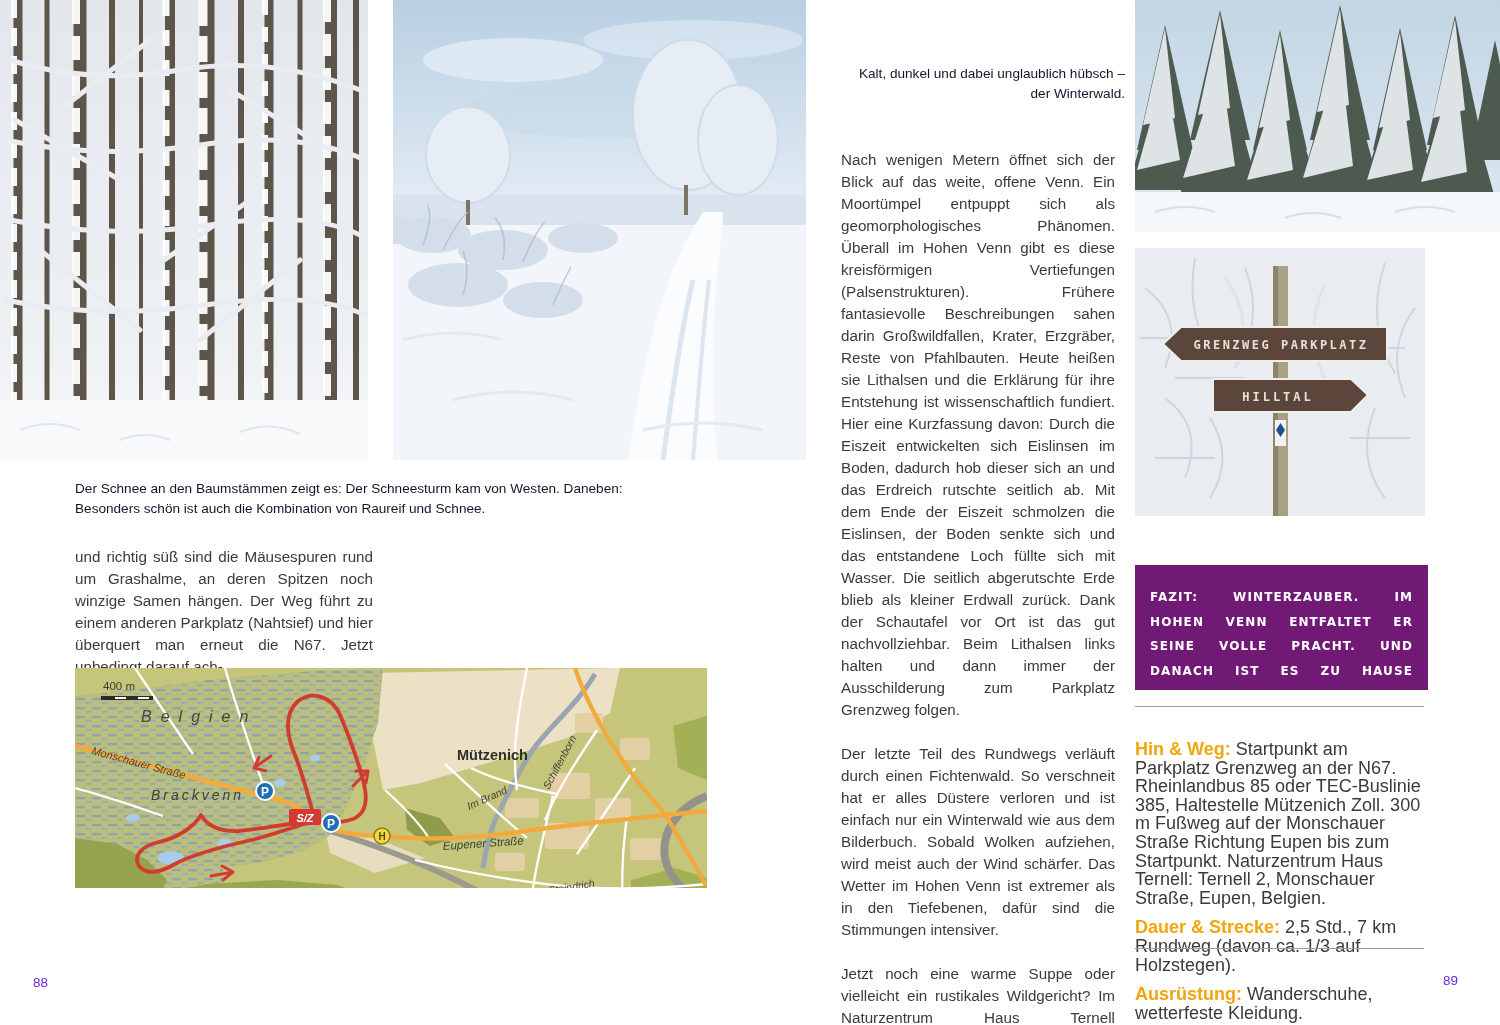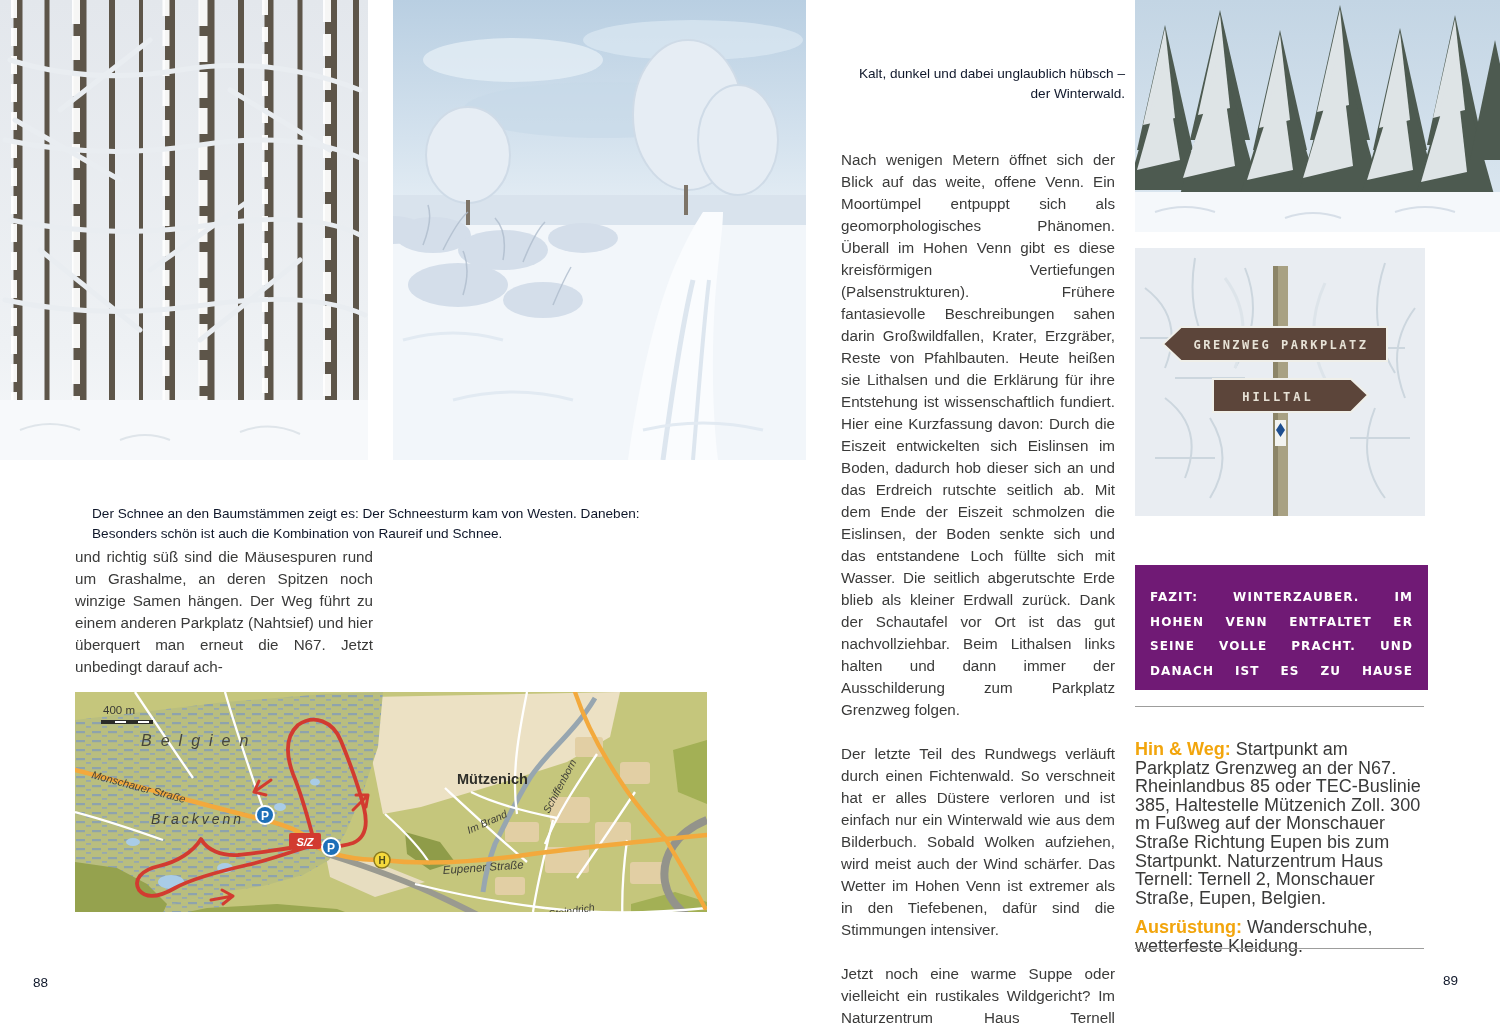--- a/index.html
+++ b/index.html
@@ -21,21 +21,21 @@
   .fazit-box{
     background:#701a75;color:#ffffff;box-sizing:border-box;
     font-family:"DejaVu Sans", sans-serif;font-weight:bold;
     font-size:12px;line-height:24.5px;letter-spacing:1.1px;
     padding:20px 15px 16px 15px;text-transform:uppercase;text-align:justify;
   }
   .rule{border-top:1px solid #9d9d9c;height:0;}
   .info{font-size:18px;line-height:18.6px;color:#3a3a39;text-align:left;margin-top:21px;}
   .info p{margin:0 0 11px 0;}
   .info .label{color:#F2A50C;font-weight:bold;}
-  .pagenum{font-size:13.5px;color:#0f172a;}
+  .pagenum{font-size:13.5px;color:#6d28d9;}
 </style>
 </head>
 <body>
 
 <div class="abs photo" style="left:0;top:0;width:368px;height:460px;">
   <svg width="368" height="460" viewBox="0 0 368 460">
     <defs>
       <linearGradient id="fbg" x1="0" y1="0" x2="0" y2="1">
         <stop offset="0" stop-color="#e3e7ec"></stop>
           <stop offset="0.75" stop-color="#eef1f4"></stop>
@@ -113,27 +113,27 @@
     </g>
     <path d="M235,460 C245,390 260,320 280,270 C295,235 305,220 310,212 L330,212 C330,230 325,260 322,300 C318,360 320,420 325,460 Z" fill="#fafcfe"></path>
     <path d="M270,460 C278,400 288,330 300,280" stroke="#dde6ef" stroke-width="5" fill="none"></path>
     <path d="M300,460 C305,400 310,330 316,280" stroke="#dde6ef" stroke-width="4" fill="none"></path>
     <g stroke="#e2eaf2" stroke-width="3" fill="none">
       <path d="M10,340 q50,-14 100,0 M60,400 q60,-16 120,0 M250,430 q60,-14 120,0"></path>
     </g>
   </svg>
 </div>
 
-<div class="abs caption" style="left:75px;top:504px;width:585px;margin-left:17px;">Der Schnee an den Baumstämmen zeigt es: Der Schneesturm kam von Westen. Daneben: Besonders schön ist auch die Kombination von Raureif und Schnee.</div>
+<div class="abs caption" style="left:75px;top:479px;width:585px;">Der Schnee an den Baumstämmen zeigt es: Der Schneesturm kam von Westen. Daneben: Besonders schön ist auch die Kombination von Raureif und Schnee.</div>
 
 <div class="abs columns" style="left:75px;top:546px;width:637px;">
   <div class="body-text col1">und richtig süß sind die Mäusespuren rund um Grashalme, an deren Spitzen noch winzige Samen hängen. Der Weg führt zu einem anderen Parkplatz (Nahtsief) und hier überquert man erneut die N67. Jetzt unbedingt darauf ach-</div>
 </div>
 
-<div class="abs photo" style="left:75px;top:692px;width:632px;height:220px;text-align:right;">
+<div class="abs photo" style="left:75px;top:668px;width:632px;height:220px;text-align:right;">
   <svg width="632" height="258" viewBox="0 0 632 258">
     <defs>
       <pattern id="venn" width="16" height="9" patternUnits="userSpaceOnUse">
         <rect width="16" height="9" fill="#B9BE7F"></rect>
         <rect x="1" y="3" width="9" height="2.2" fill="#8EA3AD"></rect>
         <rect x="11" y="7" width="5" height="1.8" fill="#96A8B0"></rect>
       </pattern>
     </defs>
     <rect width="632" height="258" fill="#C5C67C"></rect>
 
@@ -327,18 +327,19 @@
     </g>
   </svg>
 </div>
 
 <div class="abs fazit-box" style="left:1135px;top:565px;width:293px;height:125px;">Fazit: Winterzauber. Im Hohen Venn entfaltet er seine volle Pracht. Und danach ist es zu Hause wieder so herrlich warm und gemütlich!</div>
 
 <div class="abs rule" style="left:1135px;top:706px;width:289px;"></div>
 
 <div class="abs info" style="left:1135px;top:719px;width:292px;">
   <p><span class="label">Hin &amp; Weg:</span><span> Startpunkt am Parkplatz Grenzweg an der N67. Rheinlandbus 85 oder TEC-Buslinie 385, Haltestelle Mützenich Zoll. 300 m Fußweg auf der Monschauer Straße Richtung Eupen bis zum Startpunkt. Naturzentrum Haus Ternell: Ternell 2, Monschauer Straße, Eupen, Belgien.</span></p>
+  <p><span class="label">Dauer &amp; Strecke:</span><span> 2,5 Std., 7 km Rundweg (davon ca. 1/3 auf Holzstegen).</span></p>
   <p><span class="label">Ausrüstung:</span><span> Wanderschuhe, wetterfeste Kleidung.</span></p>
 </div>
 
 <div class="abs rule" style="left:1135px;top:948px;width:289px;"></div>
 
 <div class="abs pagenum" style="left:1443px;top:973px;">89</div>
 
 </body></html>

